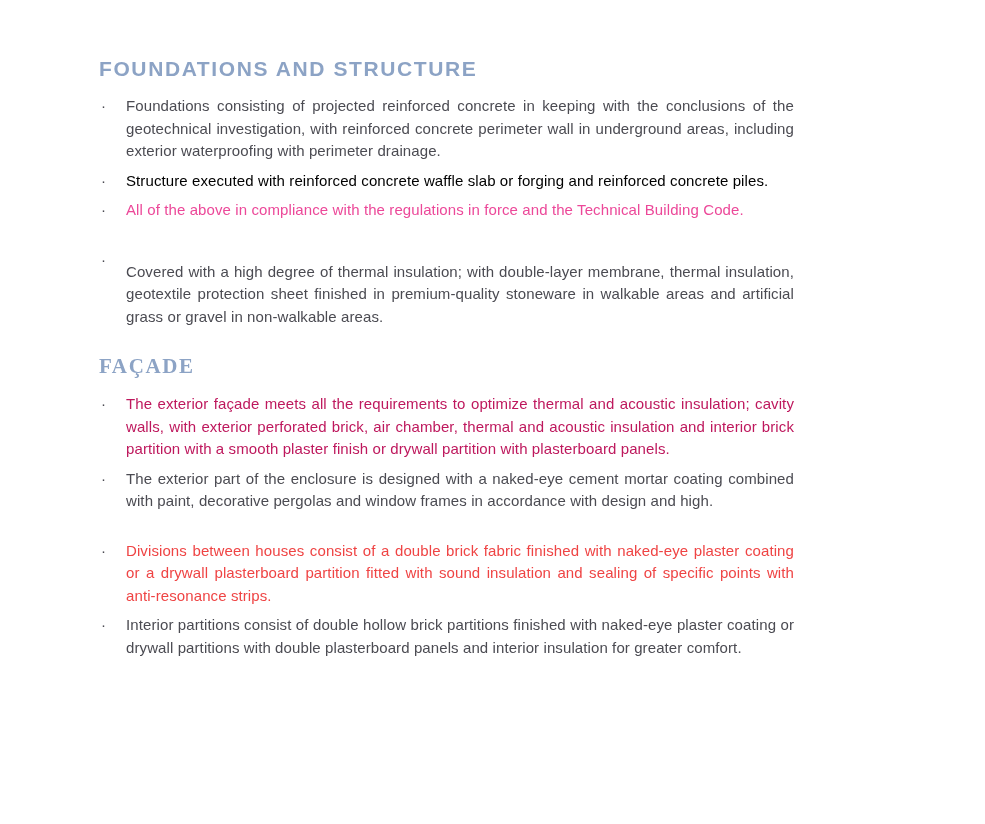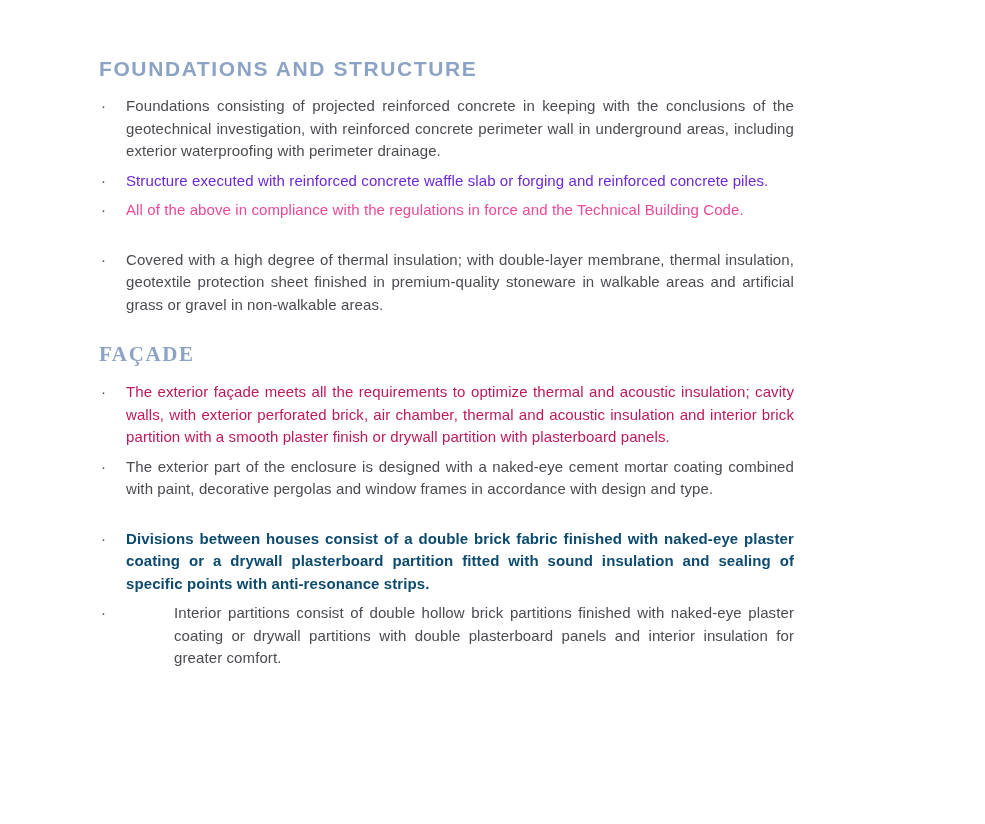--- a/index.html
+++ b/index.html
@@ -69,61 +69,61 @@
   <div class="section">
     <h2 class="section-title" style="color: rgb(140, 163, 197);">FOUNDATIONS AND STRUCTURE</h2>
     <ul class="bullet-list">
   <li class="bullet-item">
     <span class="bullet-marker" style="color: rgb(75, 75, 82);">·</span>
     <span class="bullet-text" style="color: rgb(75, 75, 82);">Foundations consisting of projected reinforced concrete in keeping with the conclusions of the geotechnical investigation, with reinforced concrete perimeter wall in underground areas, including exterior waterproofing with perimeter drainage.</span>
   </li>
 
   <li class="bullet-item">
     <span class="bullet-marker" style="color: rgb(75, 75, 82);">·</span>
-    <span class="bullet-text" style="color: #6d28d9;">Structure executed with reinforced concrete waffle slab or forging and reinforced concrete piles.</span>
+    <span class="bullet-text" style="color: #000000;">Structure executed with reinforced concrete waffle slab or forging and reinforced concrete piles.</span>
   </li>
 
   <li class="bullet-item">
     <span class="bullet-marker" style="color: rgb(75, 75, 82);">·</span>
     <span class="bullet-text" style="color: #ec4899;">All of the above in compliance with the regulations in force and the Technical Building Code.</span>
   </li>
 </ul>
   </div>
 
   <div class="section">
     <ul class="bullet-list">
   <li class="bullet-item">
     <span class="bullet-marker" style="color: rgb(75, 75, 82);">·</span>
-    <span class="bullet-text" style="color: rgb(75, 75, 82);">Covered with a high degree of thermal insulation; with double-layer membrane, thermal insulation, geotextile protection sheet finished in premium-quality stoneware in walkable areas and artificial grass or gravel in non-walkable areas.</span>
+    <span class="bullet-text" style="color: rgb(75, 75, 82); margin-top: 12px;">Covered with a high degree of thermal insulation; with double-layer membrane, thermal insulation, geotextile protection sheet finished in premium-quality stoneware in walkable areas and artificial grass or gravel in non-walkable areas.</span>
   </li>
 </ul>
   </div>
 
   <div class="section">
     <h2 class="section-title" style="color: rgb(140, 163, 197); font-family: Liberation Serif, serif;">FAÇADE</h2>
     <ul class="bullet-list">
   <li class="bullet-item">
     <span class="bullet-marker" style="color: rgb(75, 75, 82);">·</span>
     <span class="bullet-text" style="color: #be185d;">The exterior façade meets all the requirements to optimize thermal and acoustic insulation; cavity walls, with exterior perforated brick, air chamber, thermal and acoustic insulation and interior brick partition with a smooth plaster finish or drywall partition with plasterboard panels.</span>
   </li>
 
   <li class="bullet-item">
     <span class="bullet-marker" style="color: rgb(75, 75, 82);">·</span>
-    <span class="bullet-text" style="color: rgb(75, 75, 82);">The exterior part of the enclosure is designed with a naked-eye cement mortar coating combined with paint, decorative pergolas and window frames in accordance with design and type.</span>
+    <span class="bullet-text" style="color: rgb(75, 75, 82);">The exterior part of the enclosure is designed with a naked-eye cement mortar coating combined with paint, decorative pergolas and window frames in accordance with design and high.</span>
   </li>
 </ul>
   </div>
 
   <div class="section">
     <ul class="bullet-list">
   <li class="bullet-item">
     <span class="bullet-marker" style="color: rgb(75, 75, 82);">·</span>
-    <span class="bullet-text" style="color: #0c4a6e; font-weight: bold;">Divisions between houses consist of a double brick fabric finished with naked-eye plaster coating or a drywall plasterboard partition fitted with sound insulation and sealing of specific points with anti-resonance strips.</span>
+    <span class="bullet-text" style="color: #ef4444;">Divisions between houses consist of a double brick fabric finished with naked-eye plaster coating or a drywall plasterboard partition fitted with sound insulation and sealing of specific points with anti-resonance strips.</span>
   </li>
 
   <li class="bullet-item">
     <span class="bullet-marker" style="color: rgb(75, 75, 82);">·</span>
-    <span class="bullet-text" style="color: rgb(75, 75, 82); margin-left: 48px;">Interior partitions consist of double hollow brick partitions finished with naked-eye plaster coating or drywall partitions with double plasterboard panels and interior insulation for greater comfort.</span>
+    <span class="bullet-text" style="color: rgb(75, 75, 82);">Interior partitions consist of double hollow brick partitions finished with naked-eye plaster coating or drywall partitions with double plasterboard panels and interior insulation for greater comfort.</span>
   </li>
 </ul>
   </div>
 </div>
 </div>
 
 </body></html>

